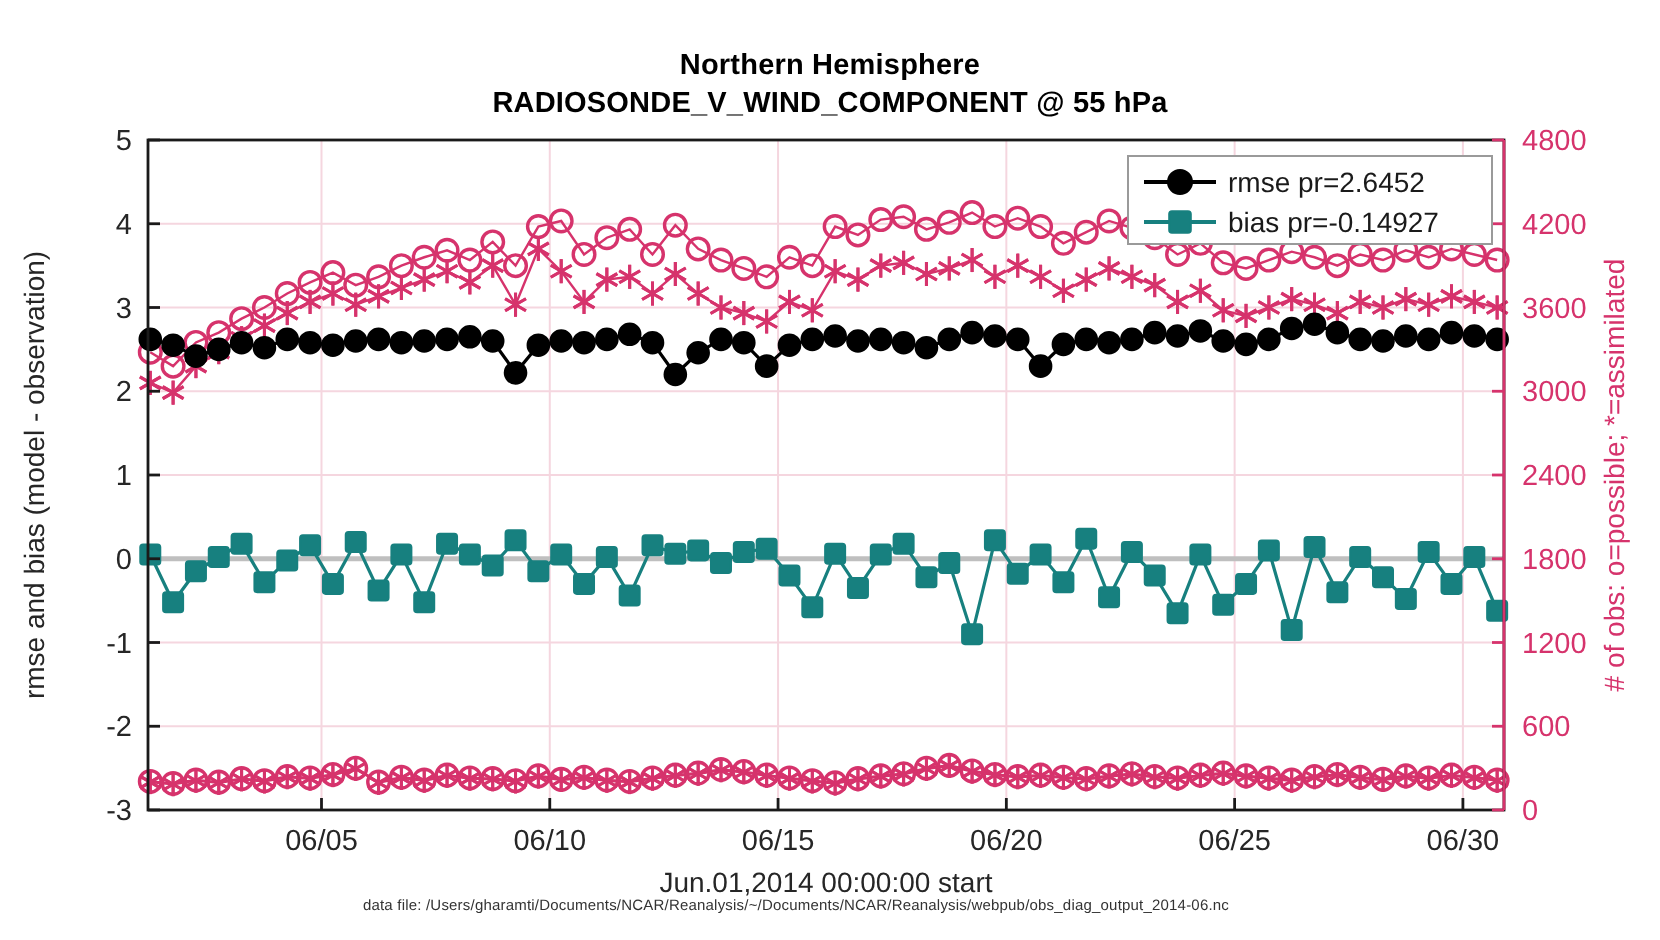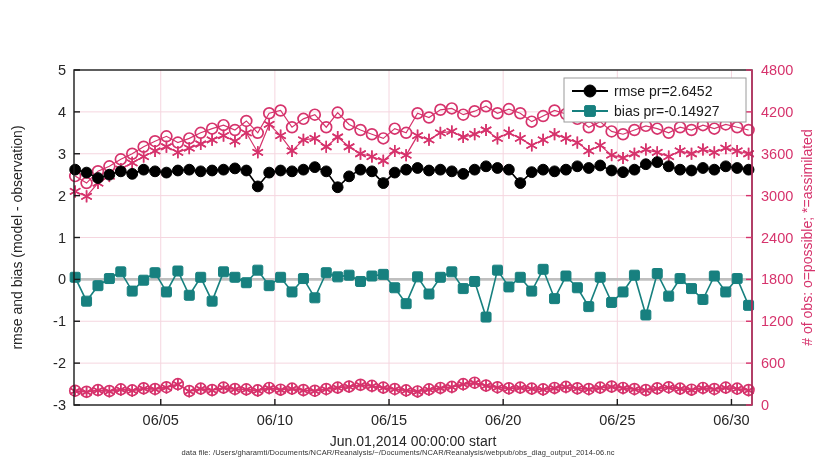--- a/index.html
+++ b/index.html
@@ -86,20 +86,24 @@
     font-size: 7.5px;
     color: #333333;
     font-family: "Liberation Sans", sans-serif;
     letter-spacing: 0.1px;
   }
 </style>
 </head>
 <body>
 
 <div id="root">
+  <div class="title-block">
+    <div class="title-line1">Northern Hemisphere</div>
+    <div class="title-line2">RADIOSONDE_V_WIND_COMPONENT @ 55 hPa</div>
+  </div>
 
   <svg class="plot" id="plot-svg" viewBox="0 0 830 470" xmlns="http://www.w3.org/2000/svg">
       <g>
         <line x1="74" y1="111.875" x2="752" y2="111.875" stroke="#F5D6DF" stroke-width="1"></line>
         <line x1="74" y1="153.75" x2="752" y2="153.75" stroke="#F5D6DF" stroke-width="1"></line>
         <line x1="74" y1="195.625" x2="752" y2="195.625" stroke="#F5D6DF" stroke-width="1"></line>
         <line x1="74" y1="237.5" x2="752" y2="237.5" stroke="#F5D6DF" stroke-width="1"></line>
         <line x1="74" y1="279.375" x2="752" y2="279.375" stroke="#F5D6DF" stroke-width="1"></line>
         <line x1="74" y1="321.25" x2="752" y2="321.25" stroke="#F5D6DF" stroke-width="1"></line>
         <line x1="74" y1="363.125" x2="752" y2="363.125" stroke="#F5D6DF" stroke-width="1"></line>

